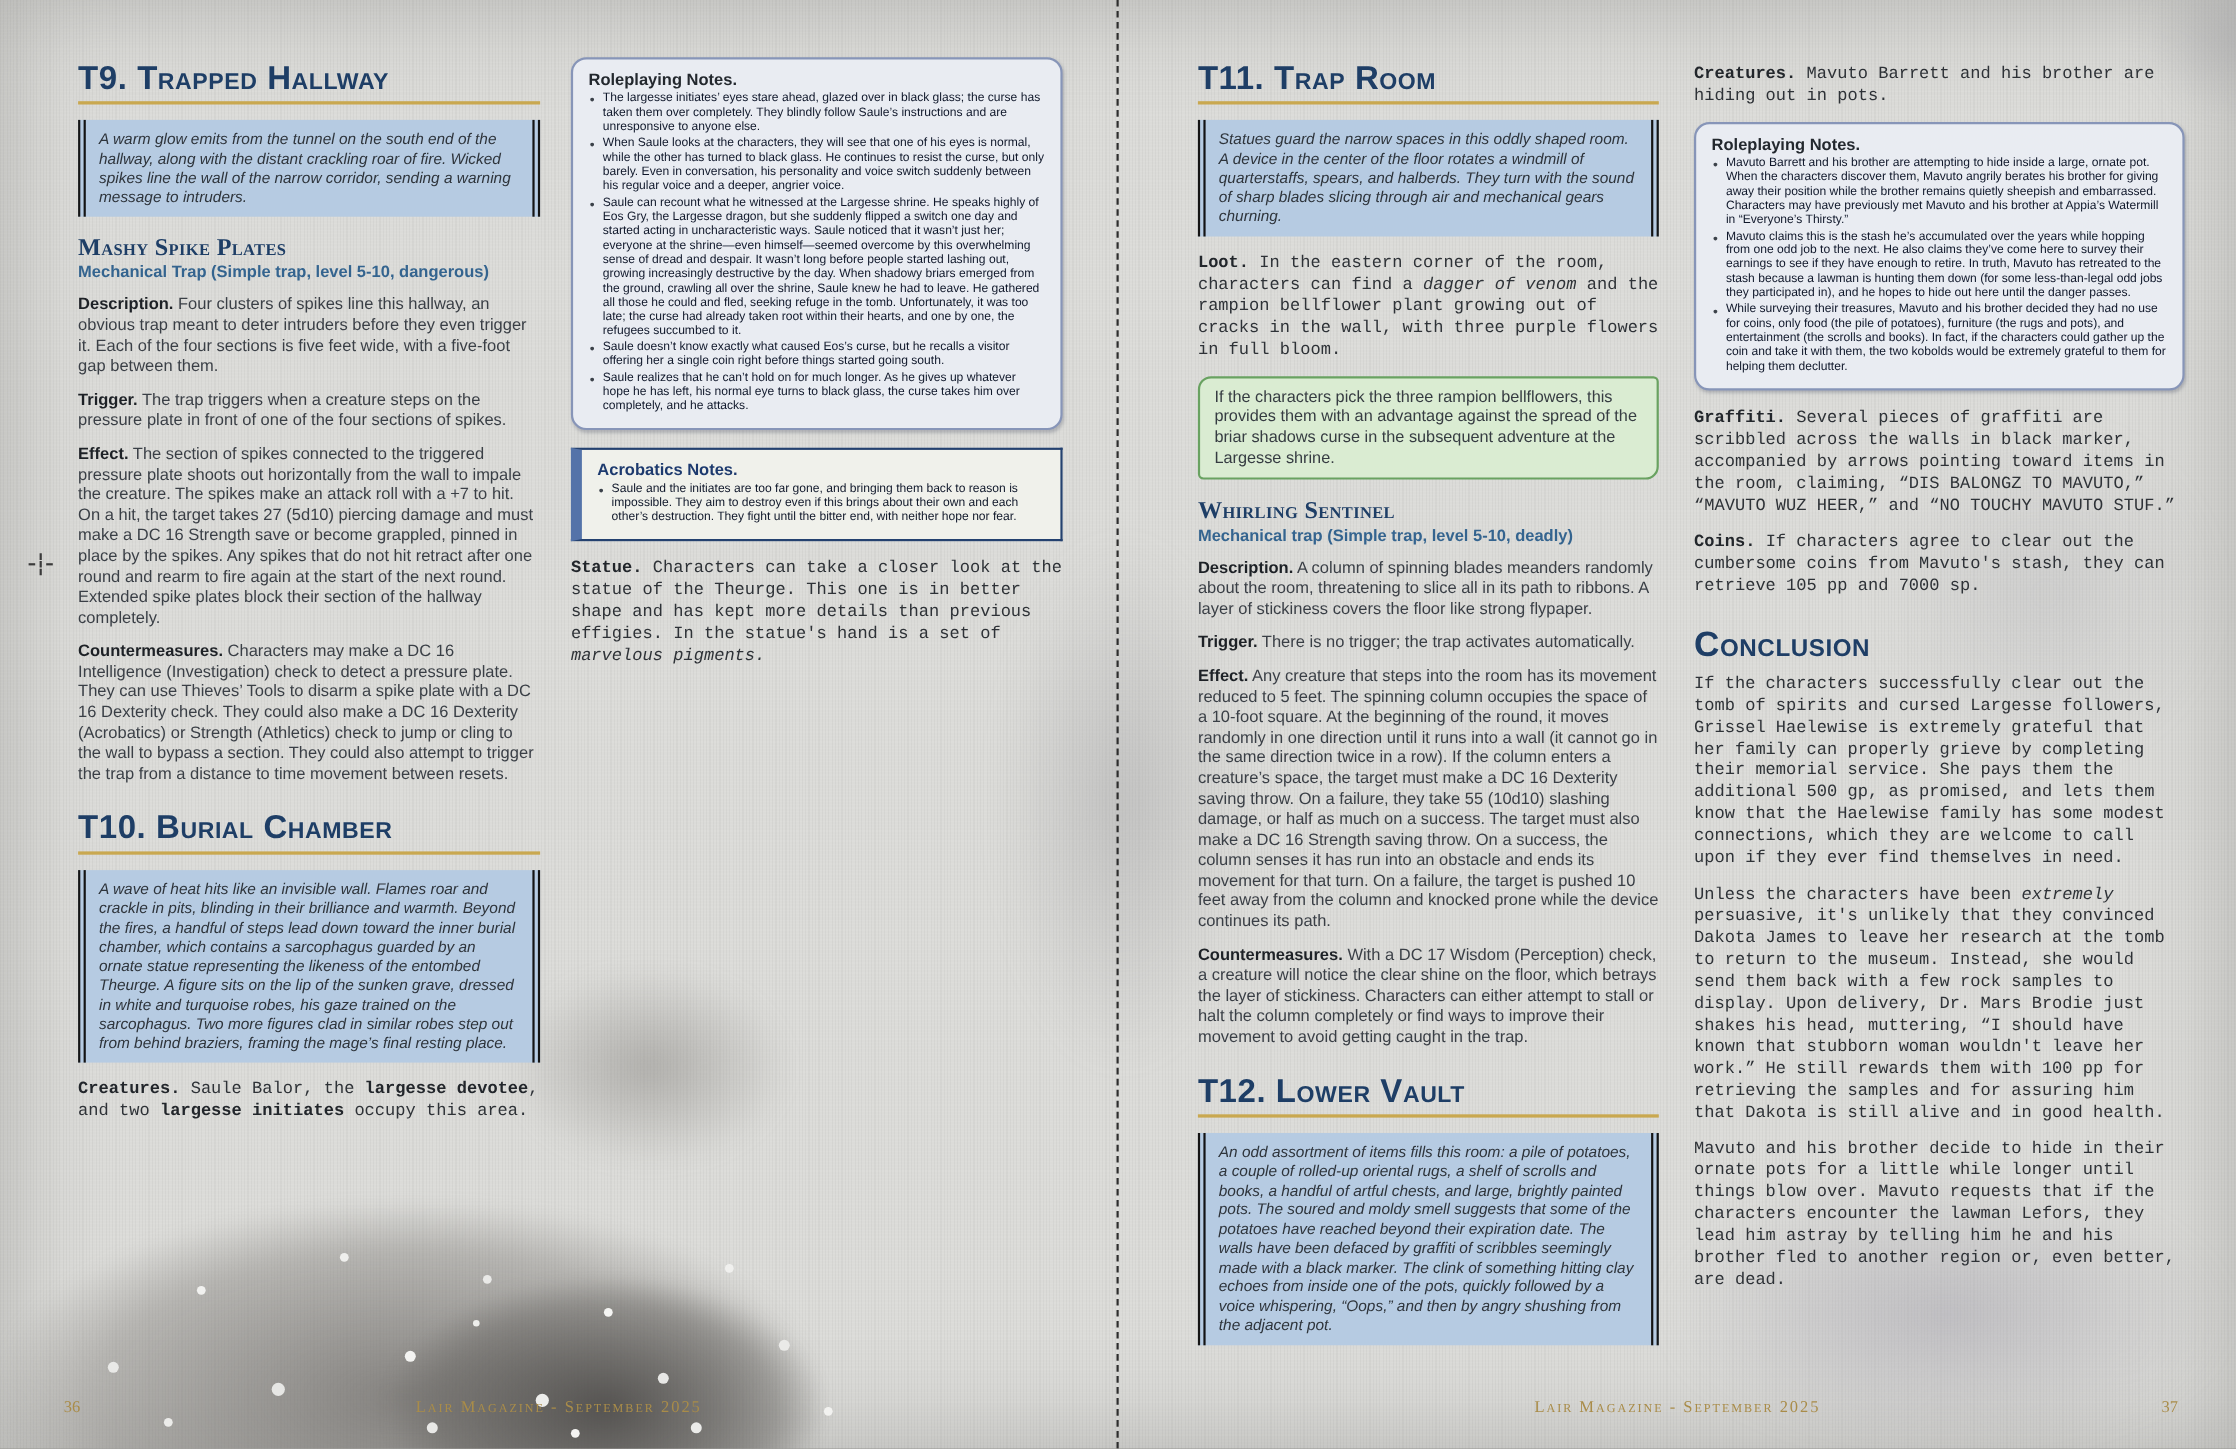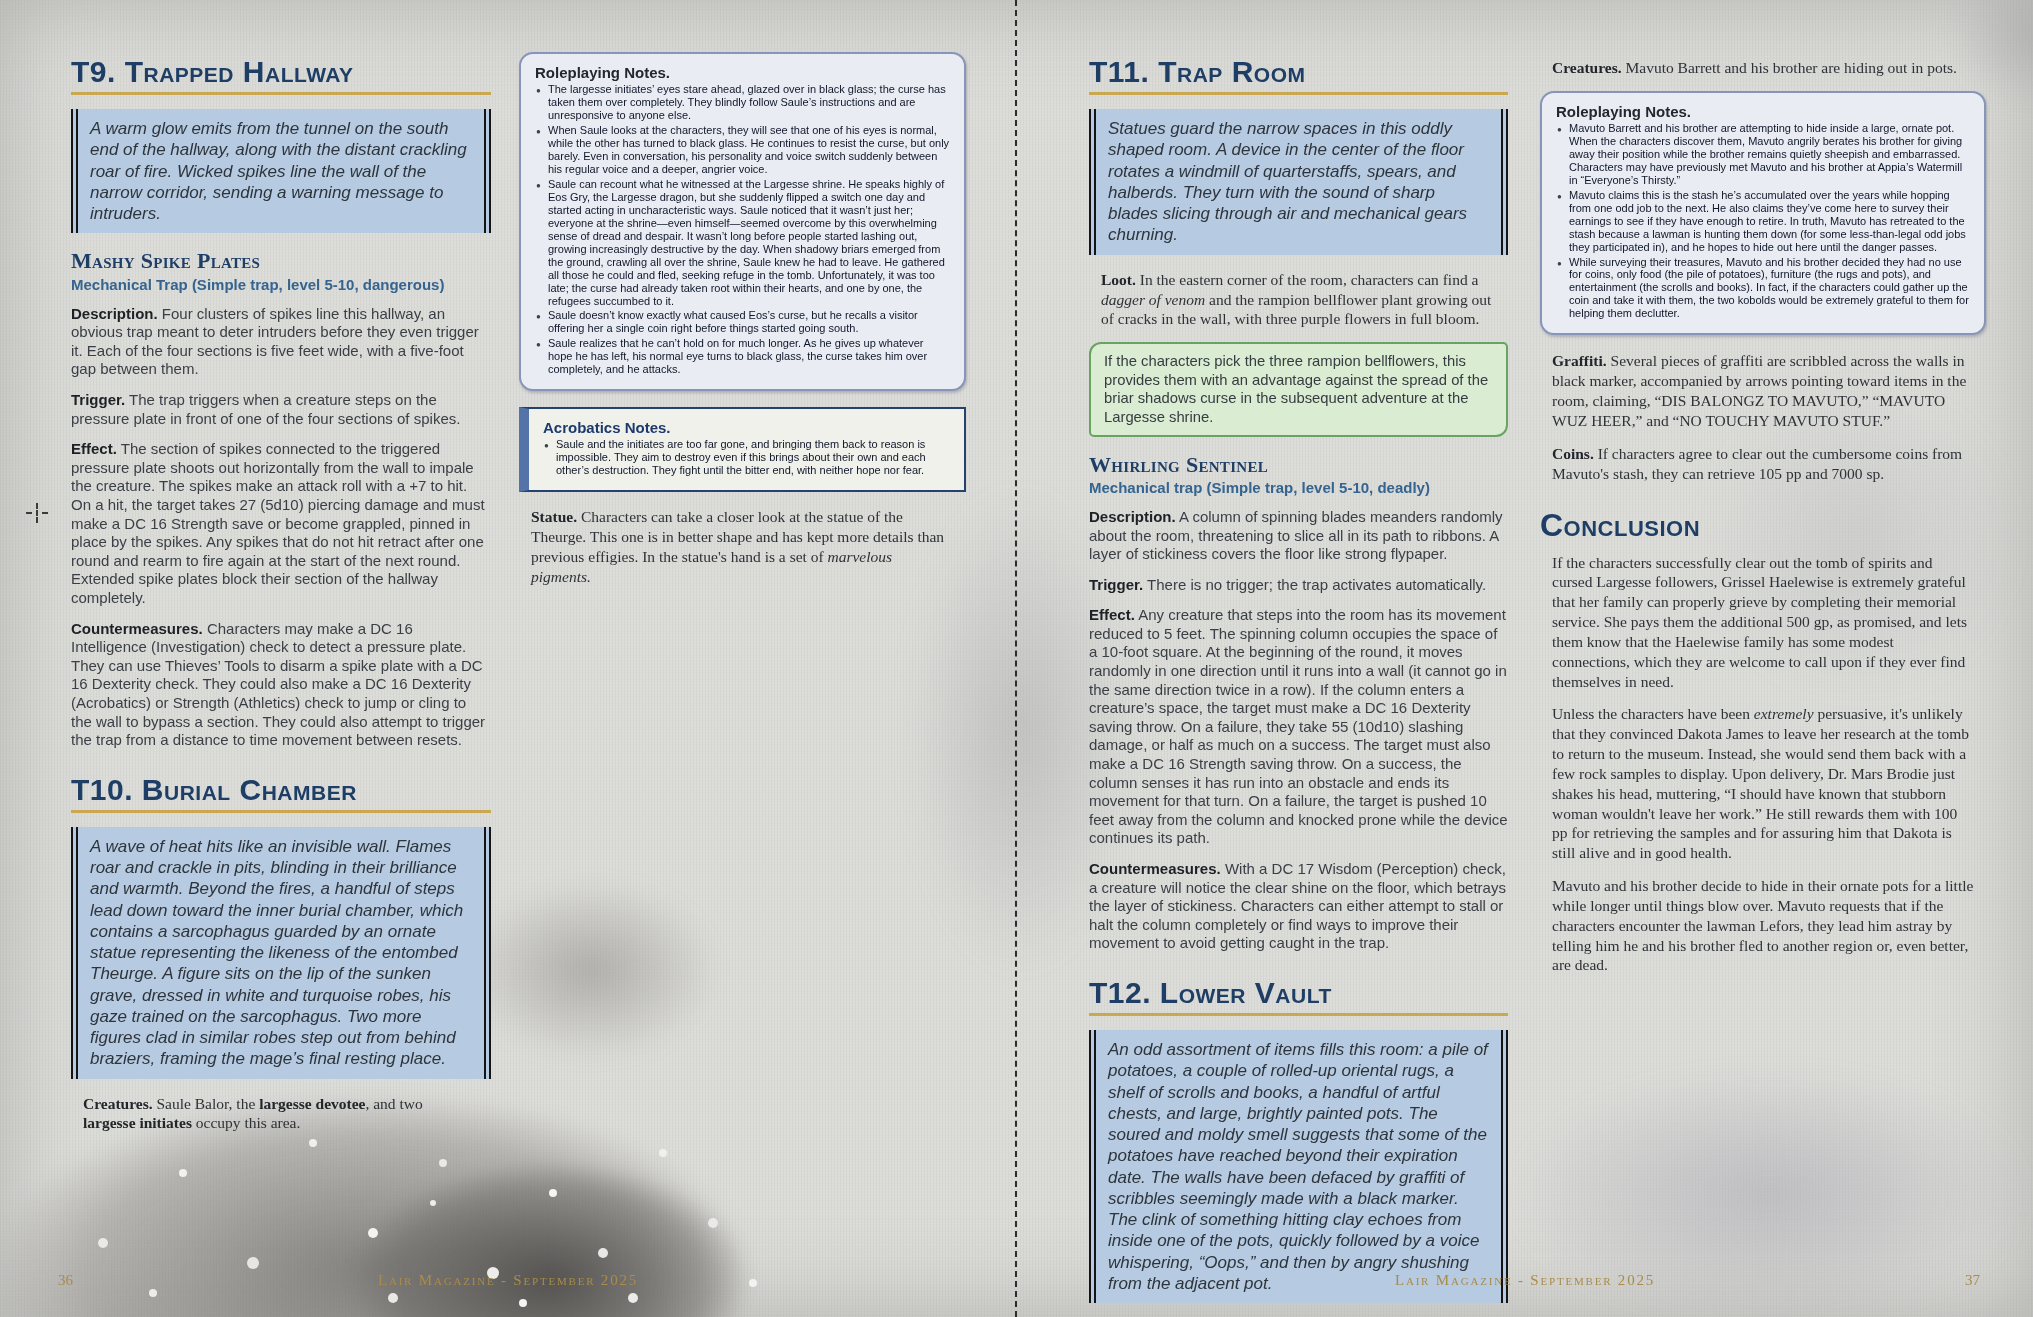--- a/index.html
+++ b/index.html
@@ -39,22 +39,22 @@
       color:#1e3e66;letter-spacing:.5px;margin:0 0 14px;padding-bottom:5px;border-bottom:3px solid #c9a850;}
   .h1.norule{border-bottom:none;padding-bottom:0;margin:26px 0 10px;font-size:32px;}
   .h1.later{margin-top:24px;}
   .h2{font-family:"Liberation Serif", serif;font-variant:small-caps;font-weight:700;font-size:22px;line-height:1.1;
       color:#1e3e66;letter-spacing:.3px;margin:16px 0 2px;}
   .trap-type{font-weight:700;font-size:15px;color:#34648f;margin:0 0 12px;}
   .body{font-size:15px;line-height:1.24;color:#3a3f46;margin:0 0 12px;}
   .body strong{color:#1d2126;}
   .readaloud{background:#b6cbe2;border-left:7px double #141414;border-right:7px double #141414;
       padding:9px 12px;margin:2px 0 15px;}
-  .readaloud p{font-style:italic;font-size:17px;line-height:1.25;color:#2e343b;margin:0;}
-  .serif{font-family:Liberation Serif, serif;font-size:15.5px;line-height:1.28;color:#2e3237;margin:0 12px 13px;}
+  .readaloud p{font-style:italic;font-size:14px;line-height:1.25;color:#2e343b;margin:0;}
+  .serif{font-family:Liberation Mono, monospace;font-size:15.5px;line-height:1.28;color:#2e3237;margin:0 0 13px;}
   .serif strong{color:#22262b;}
   .serif .ital{font-style:italic;}
 
   .notebox{background:#e9ecf2;border:2px solid #8795b8;border-radius:14px;padding:10px 14px 11px;
       margin:0 0 16px;box-shadow:1px 2px 3px rgba(60,70,90,.28);}
   .nb-title{font-weight:700;font-size:15px;color:#23282e;margin:0 0 2px;}
   ul.bullets{margin:0;padding:0;list-style:none;}
   ul.bullets li{position:relative;padding-left:13px;font-size:11px;line-height:1.18;color:#0f172a;margin:0 0 2px;}
   ul.bullets li::before{content:"●";position:absolute;left:1px;top:3px;font-size:8px;color:#3c424a;}
   .encounter{background:#f0f1eb;border:2px solid #24416f;border-left:10px solid #5473a9;border-radius:0;

